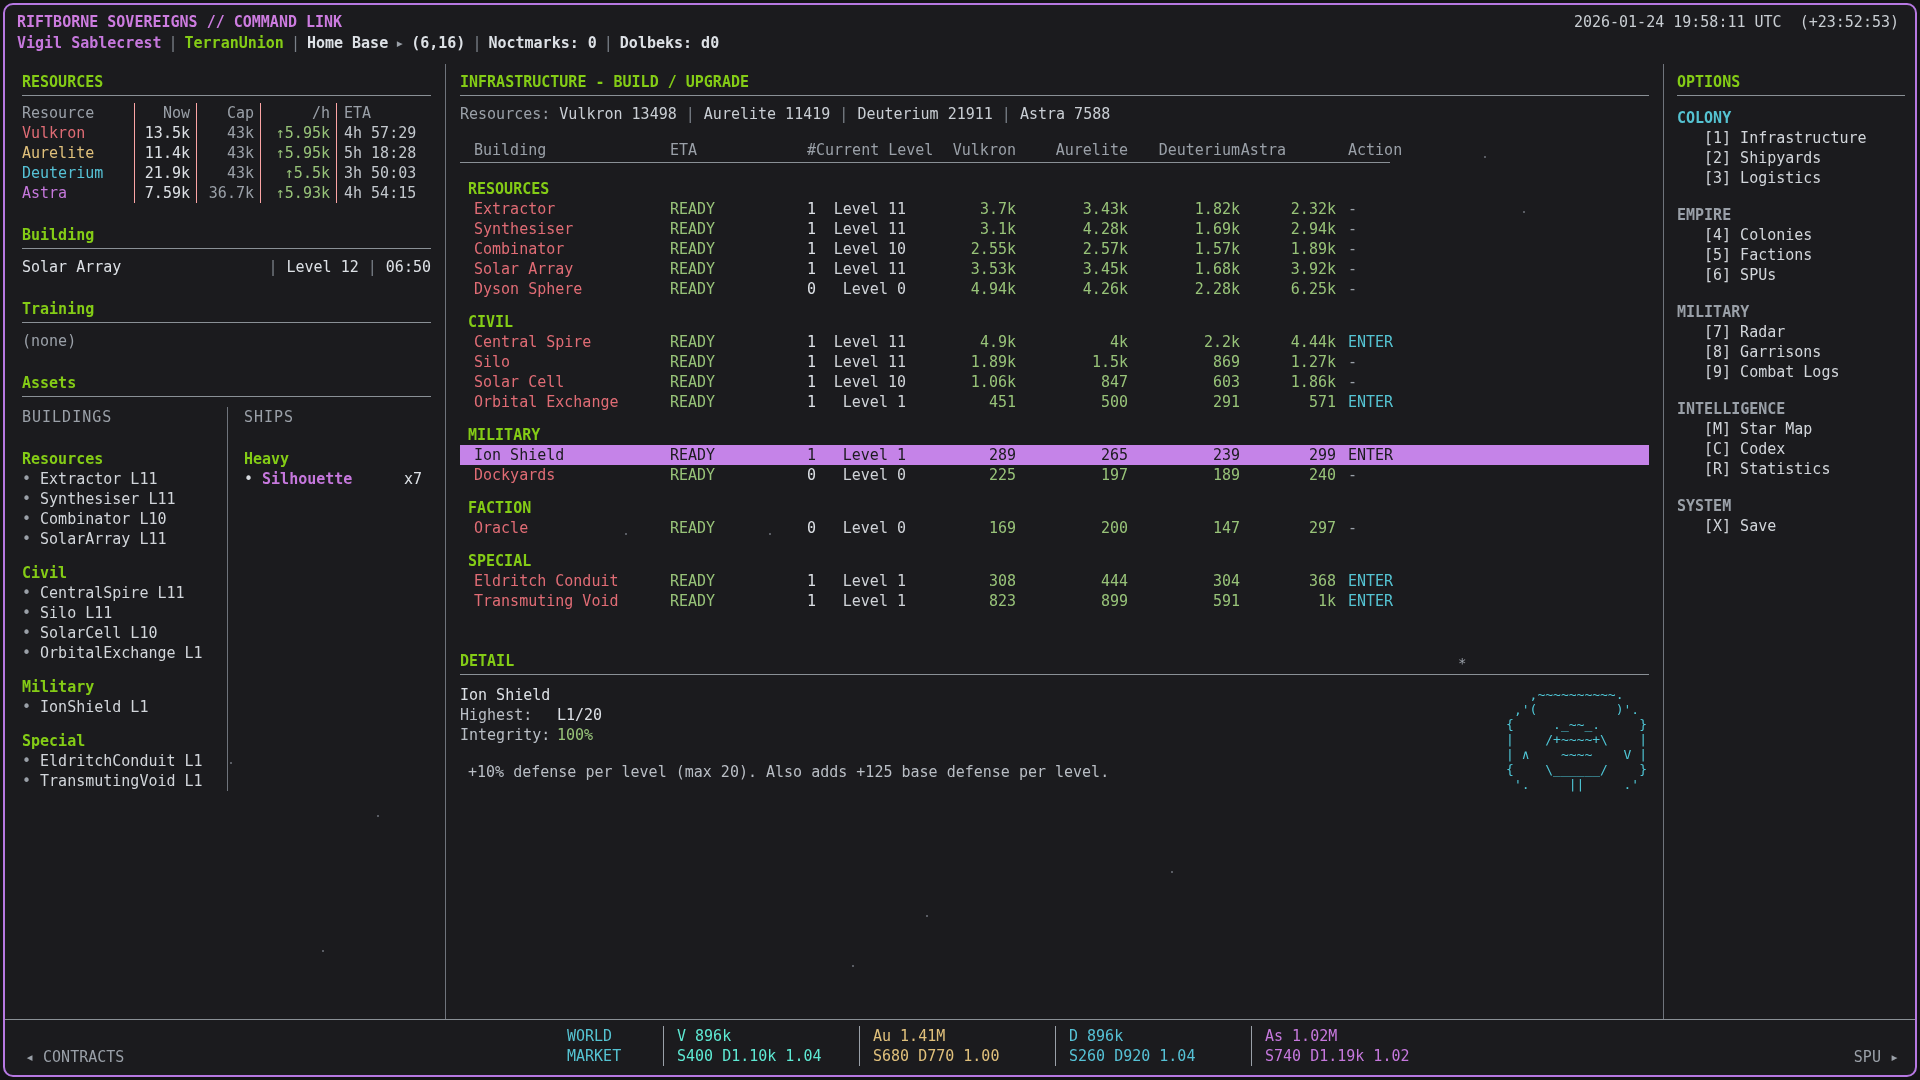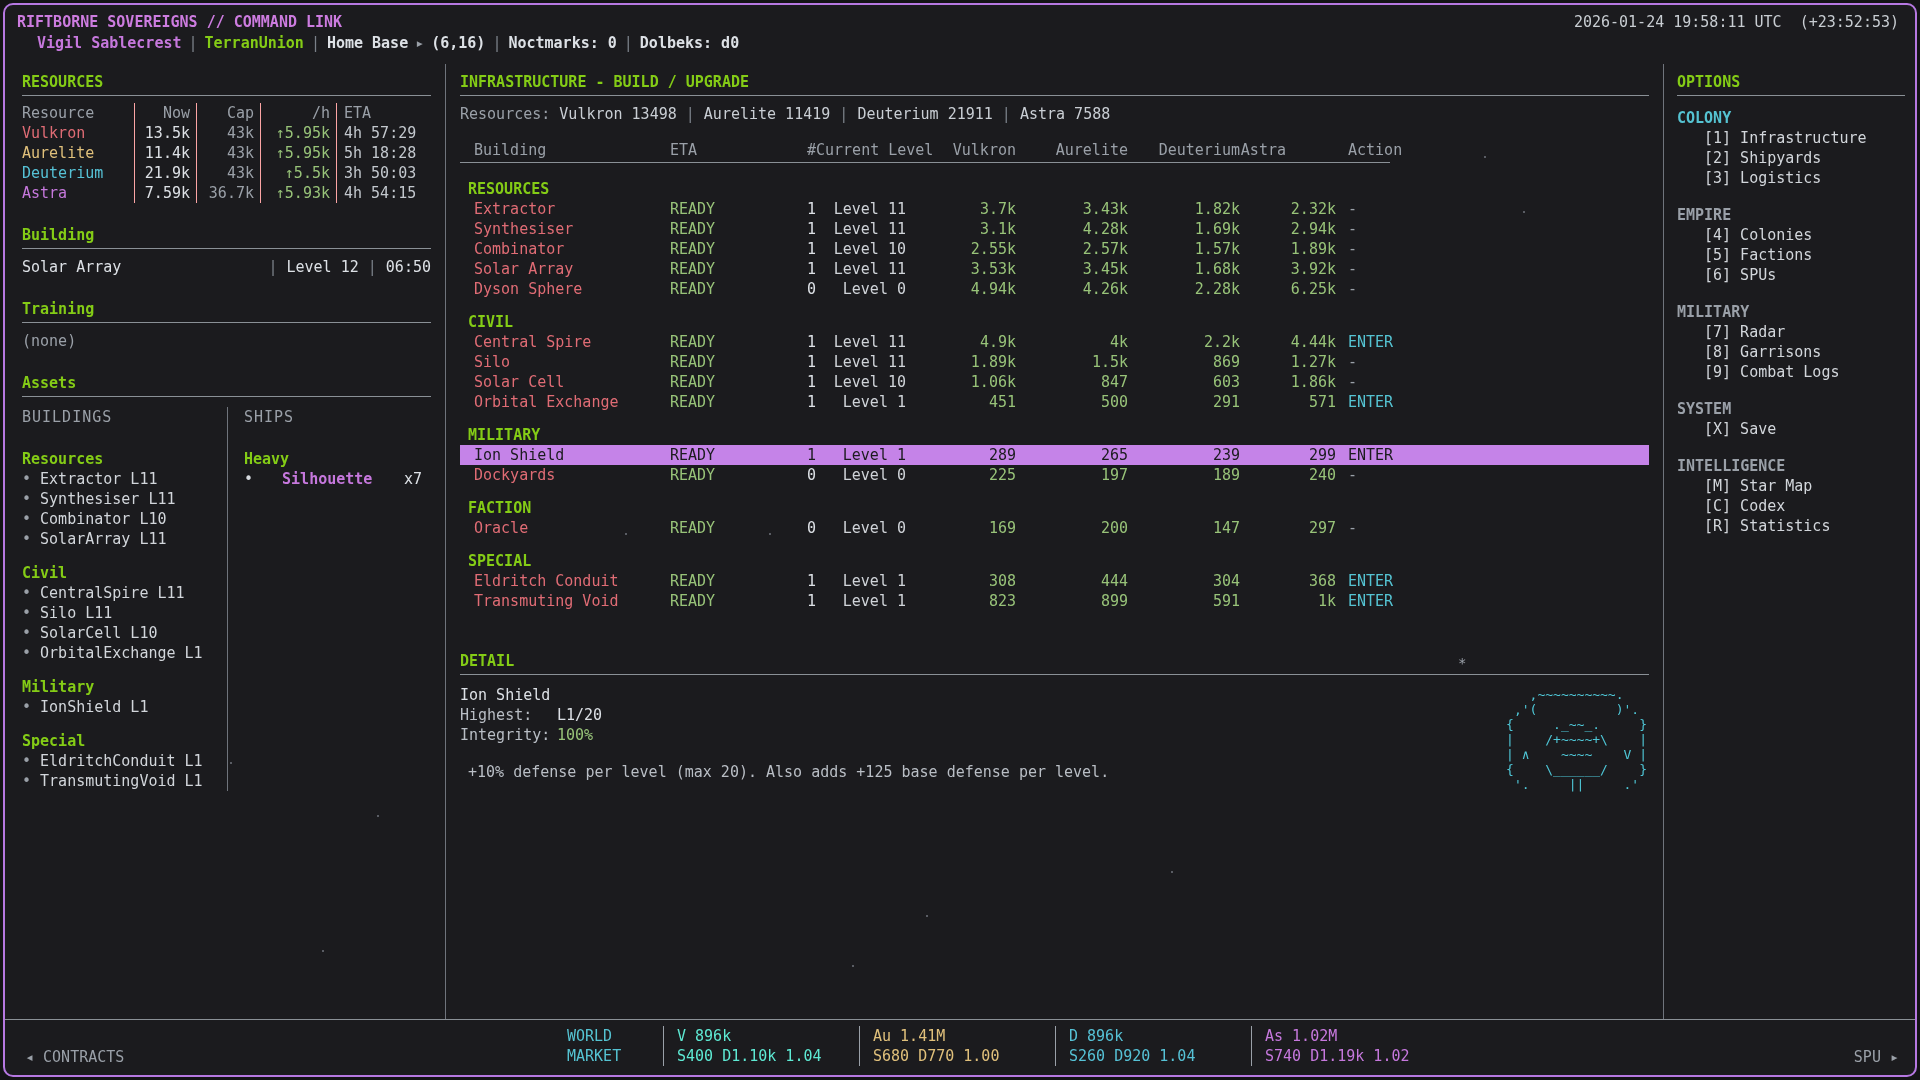--- a/index.html
+++ b/index.html
@@ -2,21 +2,21 @@
 <html><head>
 <meta charset="utf-8">
 <style>
   * { margin:0; padding:0; box-sizing:border-box; }
   html,body { width:1920px; height:1080px; background:#141416; overflow:hidden; }
   body { font-family:"DejaVu Sans Mono", monospace; font-size:15px; color:#d7dbe0; }
   .screen { position:absolute; inset:3px; border:2px solid #b678e2; border-radius:10px;
             background:#1b1b1e; display:flex; flex-direction:column; overflow:hidden; }
   .b { font-weight:bold; }
   
-  .c-cyan { color:#84cc16; } .c-green { color:#98c379; } .c-violet { color:#c678dd;margin-left:20px; } .c-magenta { color:#cd7ce0; }
+  .c-cyan { color:#84cc16; } .c-green { color:#98c379; } .c-violet { color:#c678dd; } .c-magenta { color:#cd7ce0; }
   .c-white { color:#dde1e6; } .c-gray { color:#9aa0a8; } .c-dim { color:#7a8088; }
 
   
   .topbar { padding:7px 16px 10px 12px; line-height:21px; flex:0 0 auto; }
   .topline { display:flex; white-space:pre; }
   .topline .sep { color:#7a8088; margin:0 7px; }
   .clock { margin-left:auto; color:#c8cdd2; white-space:pre; }
 
   
   .content { flex:1 1 auto; display:flex; min-height:0; }
@@ -452,28 +452,28 @@
             <div class="oitem">[5] Factions</div>
             <div class="oitem">[6] SPUs</div>
           </div>
           <div class="ogroup">
             <div class="ogroup-name">MILITARY</div>
             <div class="oitem">[7] Radar</div>
             <div class="oitem">[8] Garrisons</div>
             <div class="oitem">[9] Combat Logs</div>
           </div>
           <div class="ogroup">
-            <div class="ogroup-name">SYSTEM</div>
-            <div class="oitem">[X] Save</div>
-          </div>
-          <div class="ogroup">
             <div class="ogroup-name">INTELLIGENCE</div>
             <div class="oitem">[M] Star Map</div>
             <div class="oitem">[C] Codex</div>
             <div class="oitem">[R] Statistics</div>
+          </div>
+          <div class="ogroup">
+            <div class="ogroup-name">SYSTEM</div>
+            <div class="oitem">[X] Save</div>
           </div>
         </div>
     </aside>
   </div>
 
   <div class="footer">
     <span class="contracts">◂ CONTRACTS</span>
     <div class="market">
       <div class="mlabel">
         <div>WORLD</div>

